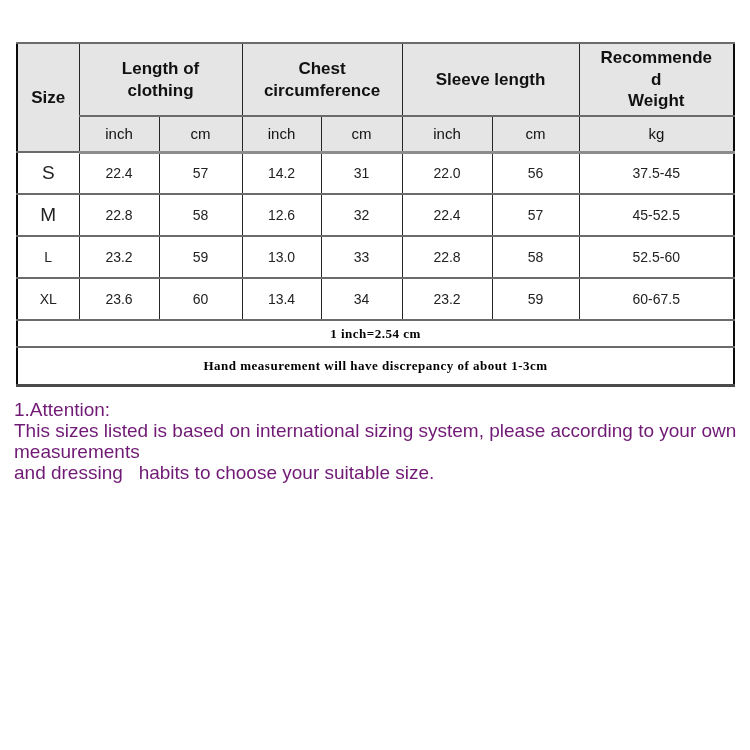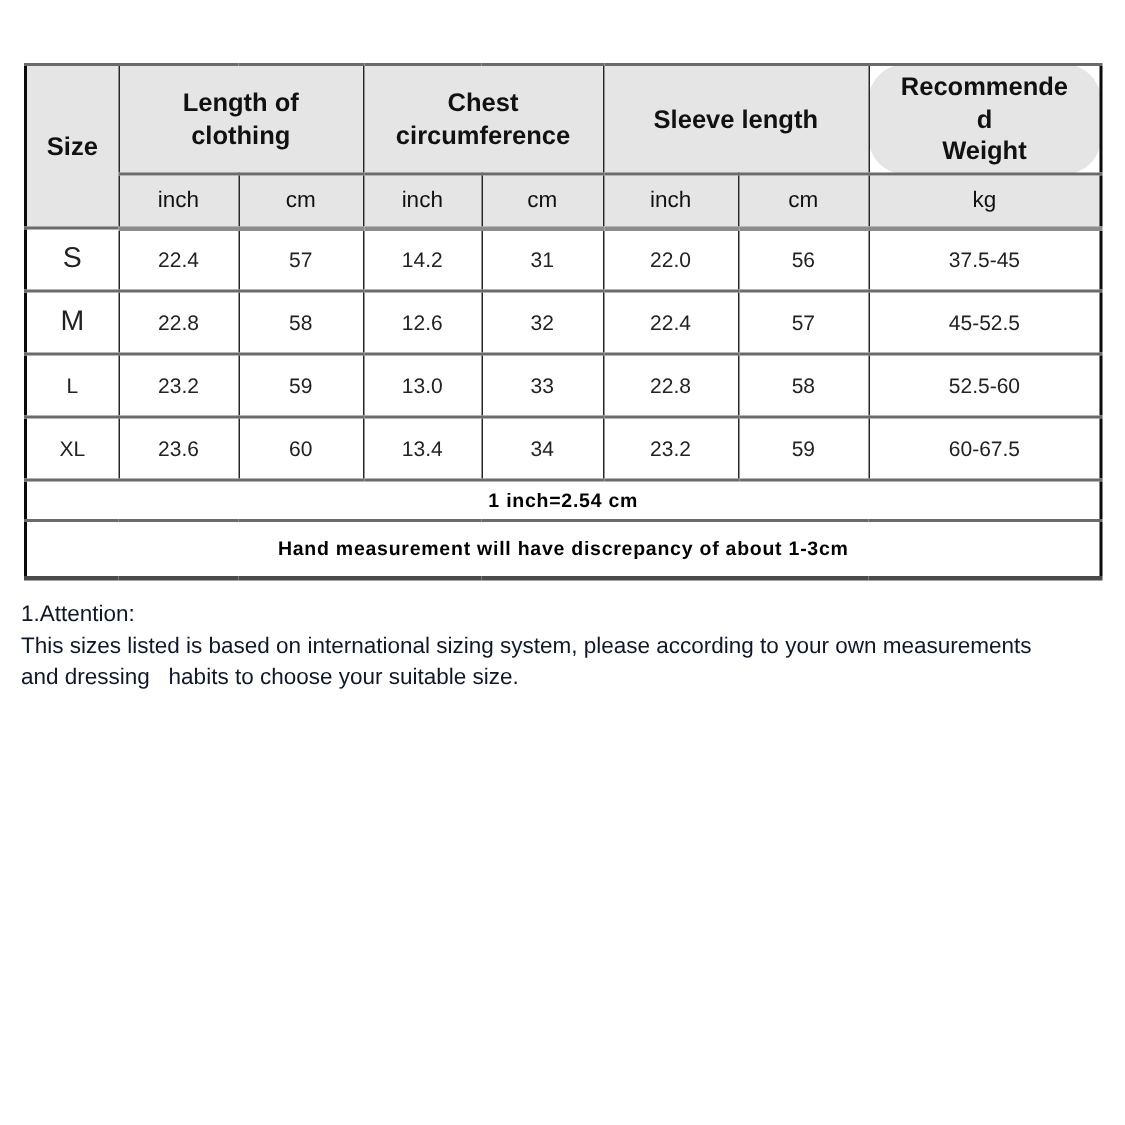--- a/index.html
+++ b/index.html
@@ -39,46 +39,46 @@
     color: #111;
   }
   .size-chart thead tr.group-row { height: 73px; }
   .size-chart thead tr.units-row { height: 36px; }
   .size-chart thead tr.units-row th {
     font-weight: normal;
     font-size: 15px;
     border-bottom: 3px solid #8c8c8c;
     margin-left: 42px;
   }
-  .size-chart thead th.weight-head { white-space: pre-line; border-radius: 24px; }
+  .size-chart thead th.weight-head { white-space: pre-line; }
   .size-chart tbody tr.data-row { height: 42px; background: #fff; }
   .size-chart tbody tr.data-row td { font-size: 14px; color: #222; }
   .size-chart tbody tr.data-row td.sz-big  { font-size: 19px; }
   .size-chart tbody tr.data-row td.sz-small{ font-size: 14px; }
   .size-chart tr.note-row td {
-    font-family: Liberation Sans, sans-serif;
+    font-family: Liberation Serif, serif;
     font-weight: bold;
     font-size: 13px;
     color: #000;
     letter-spacing: 0.5px;
   }
   .size-chart tr.note-row-1 { height: 27px; }
   .size-chart tr.note-row-2 { height: 38px; margin-top: 48px; }
   .size-chart tr.note-row-2 td { border-bottom: 3px solid #4a4a4a; }
 
   
   .info-block {
     position: absolute;
     left: 14px; top: 399px;
     width: 724px;
   }
   .info-block p {
-    font-size: 15px;
+    font-size: 19px;
     line-height: 21px;
-    color: #0f172a;
+    color: #701a75;
     white-space: pre-wrap;
     margin-bottom: 17px;
   }
 </style>
 </head>
 <body>
 
 <div class="page">
 
   <table class="size-chart">

